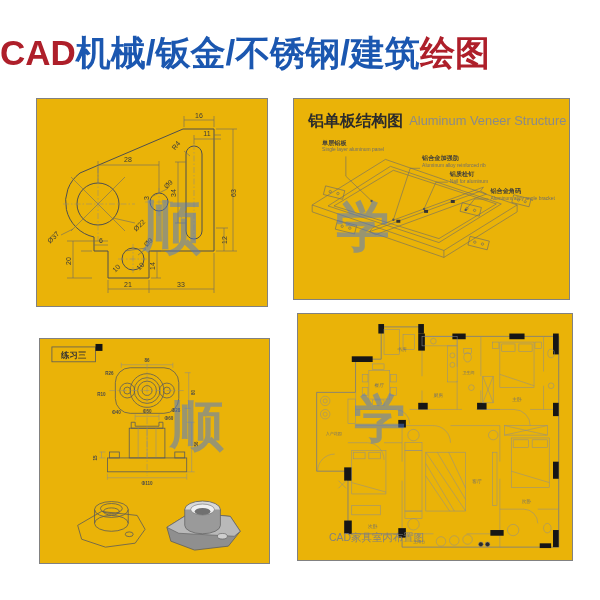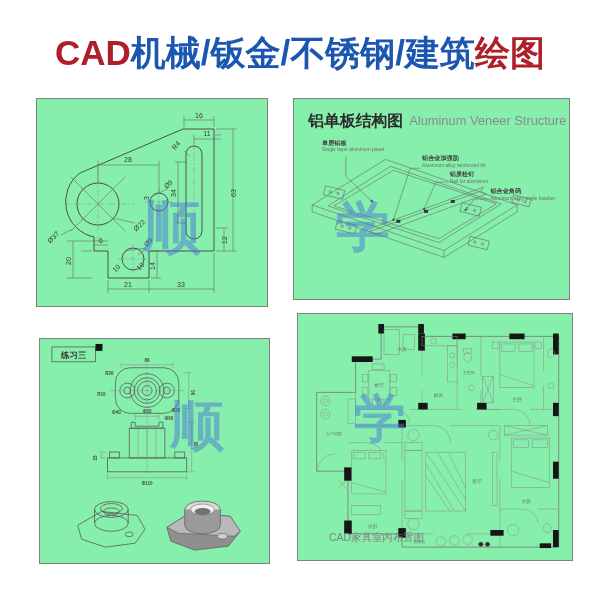--- a/index.html
+++ b/index.html
@@ -1,20 +1,20 @@
 <!DOCTYPE html>
 <html><head>
 <meta charset="utf-8">
 <style>
   html,body{margin:0;padding:0;}
   body{width:600px;height:600px;background:#ffffff;position:relative;overflow:hidden;
        font-family:"Liberation Sans", sans-serif;}
-  .page-title{position:absolute;left:0;top:30px;width:600px;text-align:center;
+  .page-title{position:absolute;left:0;top:30px;width:600px;text-align:left;
        font-size:35px;font-weight:bold;letter-spacing:0px;white-space:nowrap;}
-  .panel{position:absolute;background:#86efac;border:1px solid #818181;box-sizing:border-box;}
+  .panel{position:absolute;background:#eab308;border:1px solid #818181;box-sizing:border-box;}
   #panel-mech{left:36px;top:98px;width:232px;height:209px;}
   #panel-veneer{left:293px;top:98px;width:277px;height:202px;}
   #panel-practice{left:39px;top:338px;width:231px;height:226px;font-weight:bold;}
   #panel-floorplan{left:297px;top:313px;width:276px;height:248px;padding-left:12px;}
   .panel svg{display:block;width:100%;height:100%;}
   .wm{position:absolute;font-weight:bold;color:#4a79d8;opacity:.5;z-index:5;
       font-size:58px;line-height:1;pointer-events:none;}
   
   .ln{stroke:#4f4f4f;stroke-width:1;fill:none;}
   .thin{stroke:#6a6a6a;stroke-width:.6;fill:none;}

